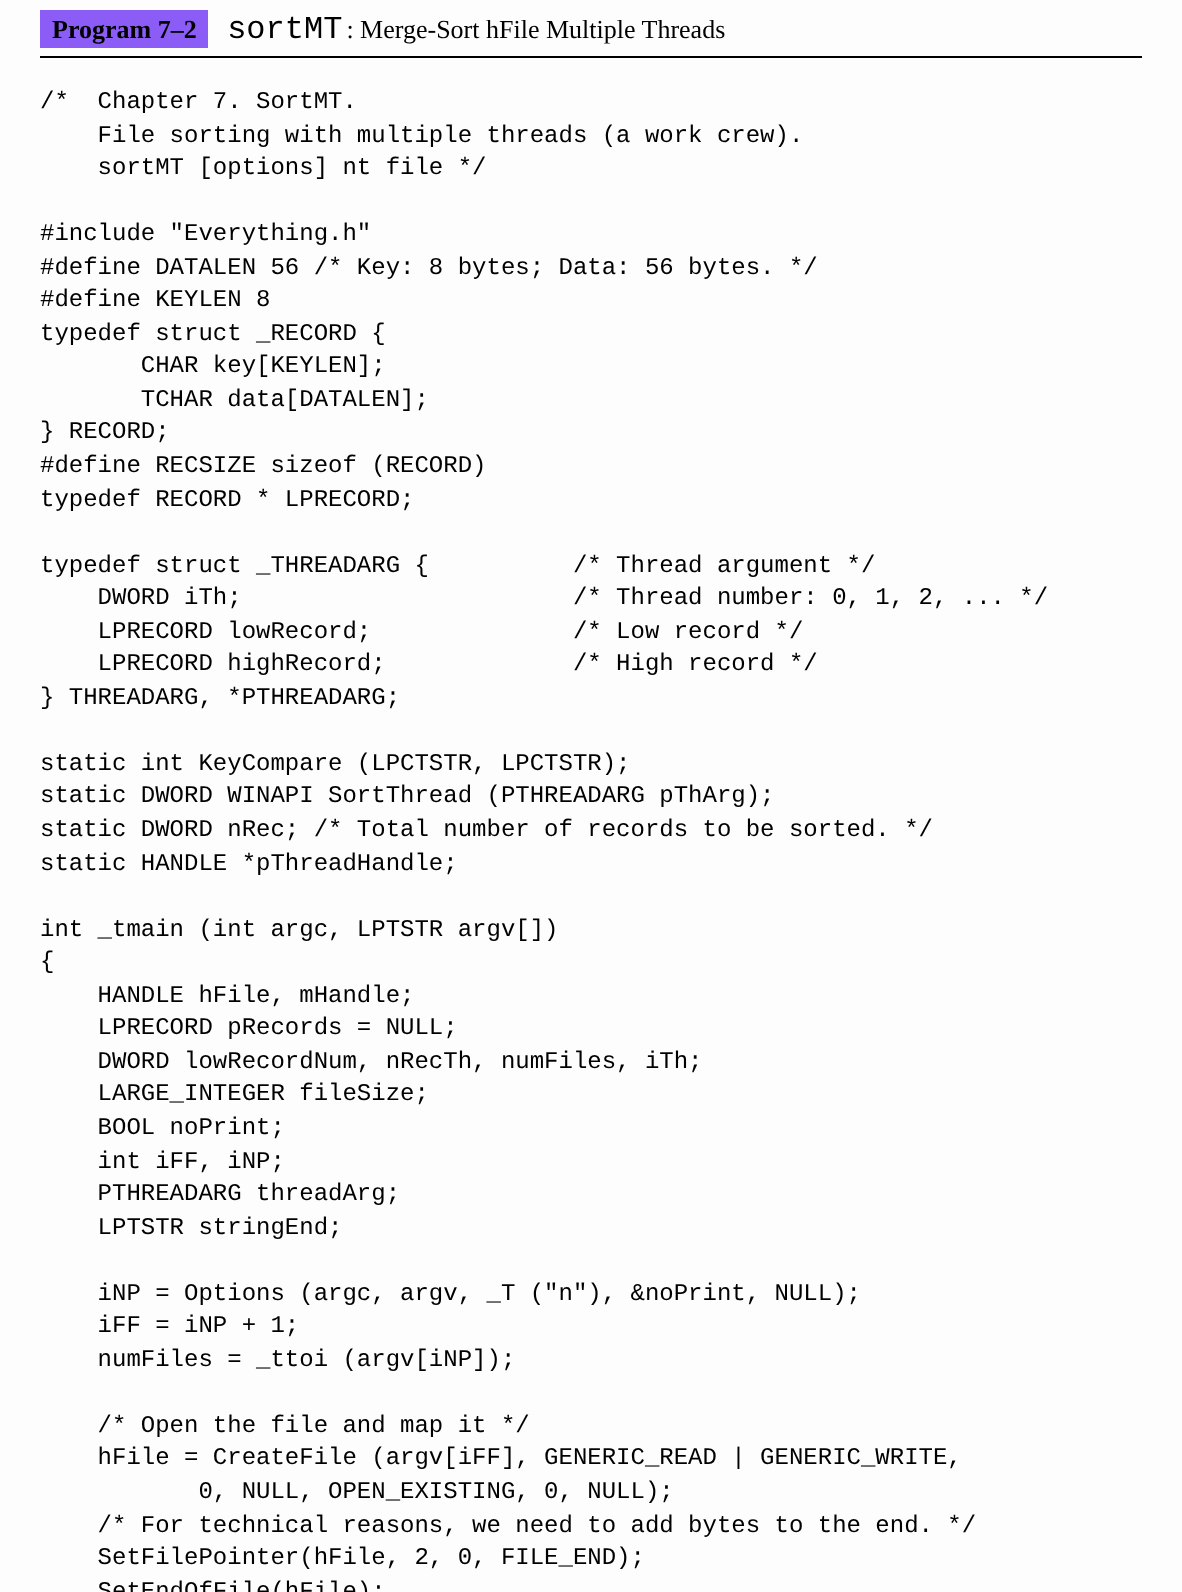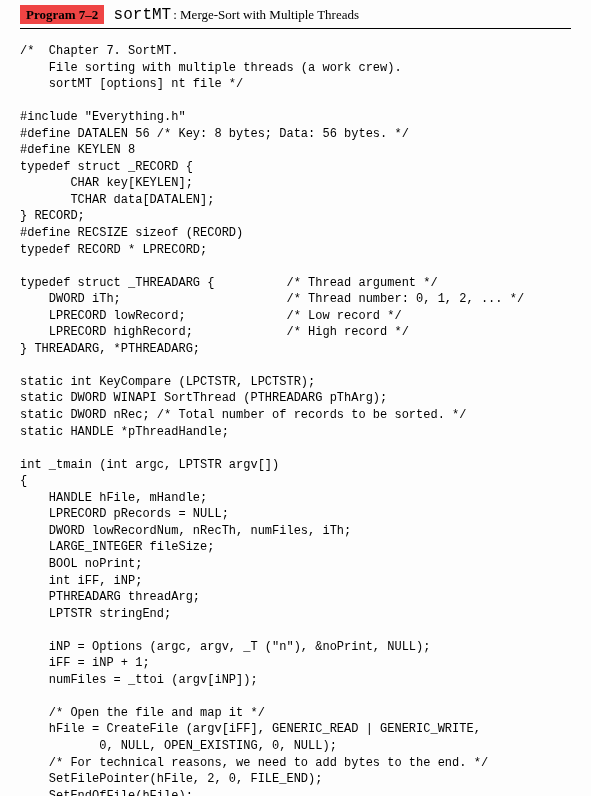--- a/index.html
+++ b/index.html
@@ -12,21 +12,21 @@
     padding: 0 0 20px 0;
   }
   .program-header {
     font-family: Georgia, 'Times New Roman', serif;
     font-size: 13px;
     padding: 6px 0 4px 0;
     border-bottom: 1px solid #000;
     margin: 0 20px 14px 20px;
   }
   .program-label {
-    background: #ef4444;
+    background: #8b5cf6;
     font-weight: bold;
     padding: 2px 6px;
   }
   .program-code {
     font-family: "Courier New", monospace;
     font-size: 16px;
     padding-left: 6px;
   }
   .program-title {
     font-family: Georgia, 'Times New Roman', serif;
@@ -39,21 +39,21 @@
     line-height: 1.38;
     white-space: pre;
     margin: 0 20px;
   }
 </style>
 </head>
 <body>
 
 <div class="program-header">
   <span class="program-label">Program 7–2</span>
-  <span class="program-code">sortMT</span><span class="program-title">: Merge-Sort with Multiple Threads</span>
+  <span class="program-code">sortMT</span><span class="program-title">: Merge-Sort hFile Multiple Threads</span>
 </div>
 
 <pre class="code">/*  Chapter 7. SortMT.
     File sorting with multiple threads (a work crew).
     sortMT [options] nt file */
 
 #include "Everything.h"
 #define DATALEN 56 /* Key: 8 bytes; Data: 56 bytes. */
 #define KEYLEN 8
 typedef struct _RECORD {

